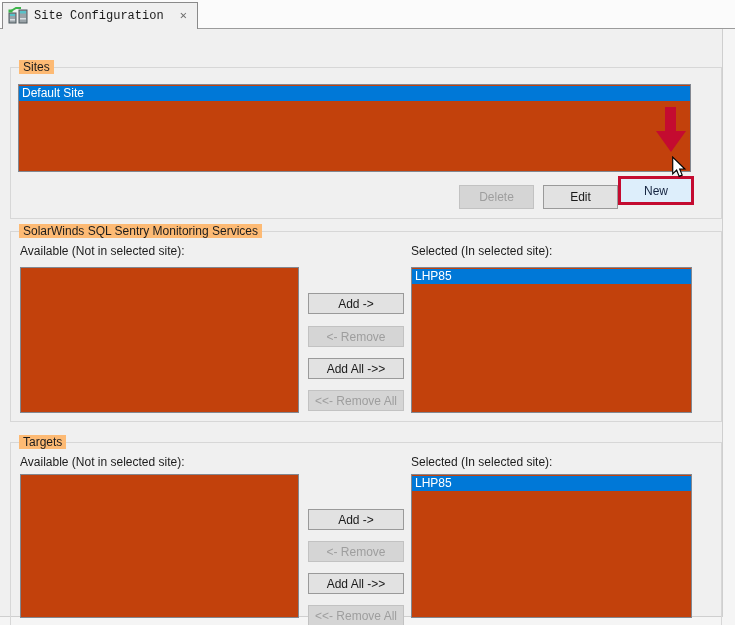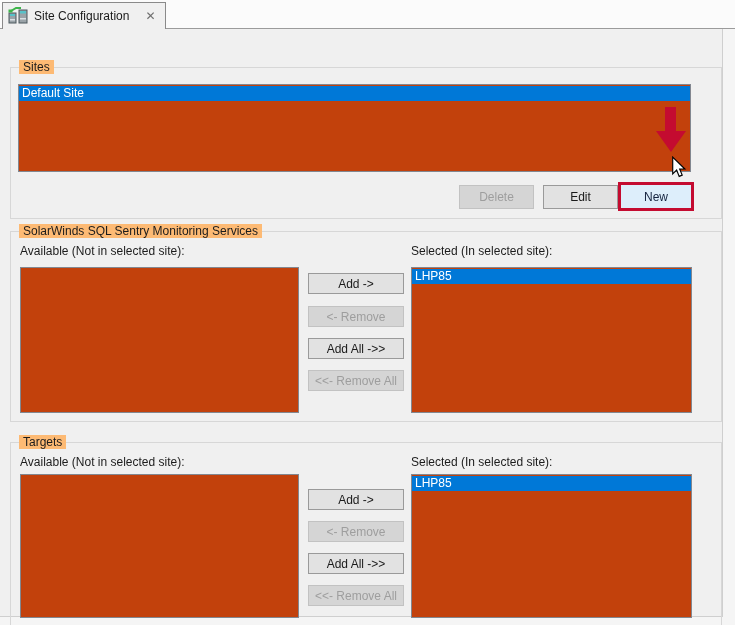--- a/index.html
+++ b/index.html
@@ -14,20 +14,21 @@
   .tabstrip {
     position:absolute; left:0; top:0; width:735px; height:29px;
     background:#fbfbfb; border-bottom:1px solid #9b9b9b;
   }
   .tab {
     position:absolute; left:2px; top:2px; height:28px; 
     background:#f0f0f0;
     border:1px solid #8a8a8a; border-bottom:none;
     display:flex; align-items:center; padding:0 10px 2px 5px; gap:6px;
     cursor:default;
+    font-family:Liberation Mono, monospace;
   }
   .tab-title { white-space:nowrap; color:#1a1a1a; }
   .tab-close {
     margin-left:10px; color:#6d6d6d; font-size:12px; font-weight:bold;
     line-height:12px; cursor:pointer;
   }
 
   
   .content {
     position:absolute; left:0; top:29px; width:723px; height:588px;
@@ -69,30 +70,30 @@
     display:flex; align-items:center; justify-content:center;
     cursor:pointer; padding:0;
   }
   .btn:disabled, .btn.disabled {
     background:#d5d5d5; border-color:#c2c2c2; color:#9e9e9e; cursor:default;
   }
   .btn-delete { left:448px; top:117px; width:75px; height:24px;text-align:center; }
   .btn-edit   { left:532px; top:117px; width:75px; height:24px; }
 
   .new-highlight {
-    position:absolute; left:607px; top:114px; width:76px; height:29px;
+    position:absolute; left:607px; top:108px; width:76px; height:29px;
     border:3px solid var(--annot); background:#ddeefb;
     display:flex; align-items:center; justify-content:center;
   }
   .btn-new {
     width:100%; height:100%; background:#ddeefb; border:none;
     font-family:inherit; font-size:12px; color:#14233f; cursor:pointer;
   }
 
-  .mover-col .btn { left:297px; width:96px; height:21px; }
+  .mover-col .btn { left:297px; width:96px; height:21px;margin-top:20px; }
 
   
   .gb-services .avail-label { left:9px;  top:12px; }
   .gb-services .sel-label   { left:400px; top:12px; }
   .gb-services .avail-list  { left:9px;  top:35px; width:279px; height:146px; }
   .gb-services .sel-list    { left:400px; top:35px; width:281px; height:146px; }
   .gb-services .btn-add        { top:41px; }
   .gb-services .btn-remove     { top:74px; }
   .gb-services .btn-add-all    { top:106px; }
   .gb-services .btn-remove-all { top:138px; }

